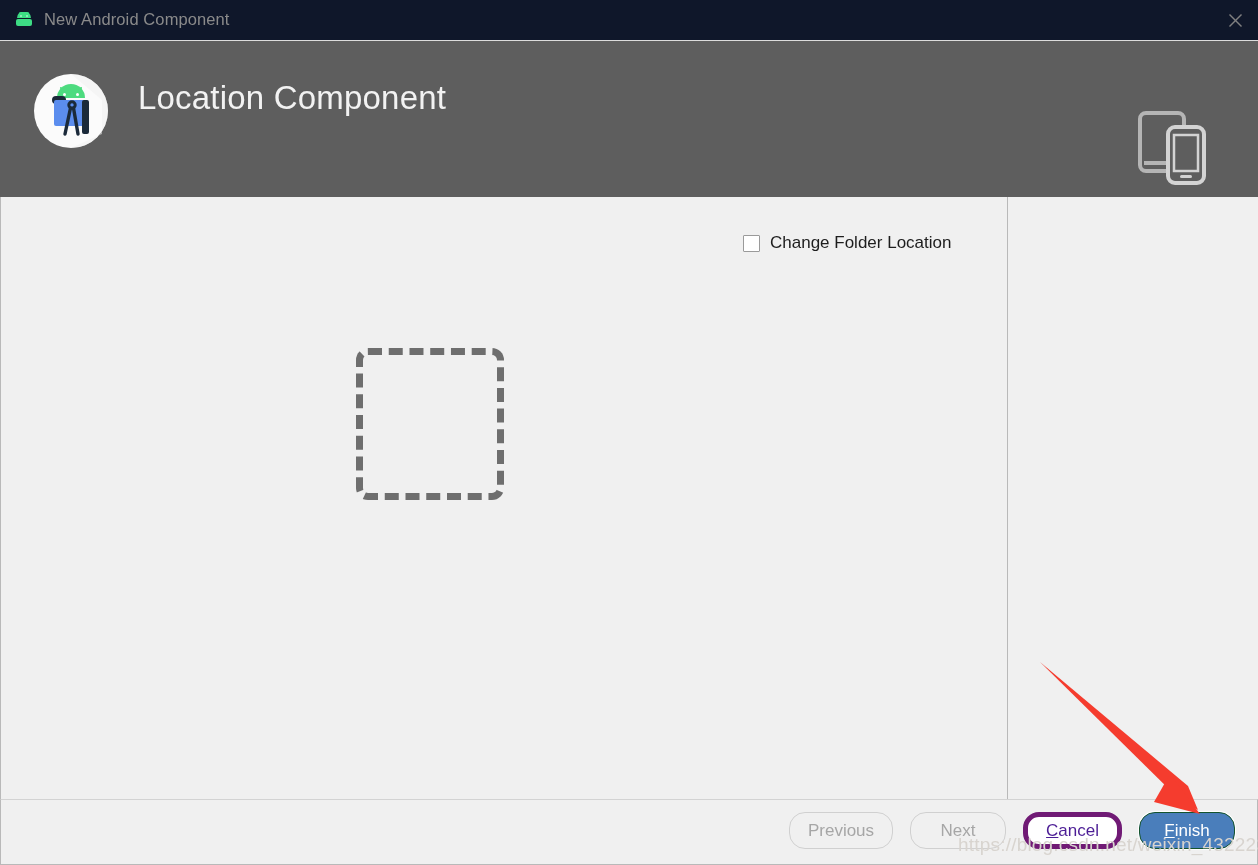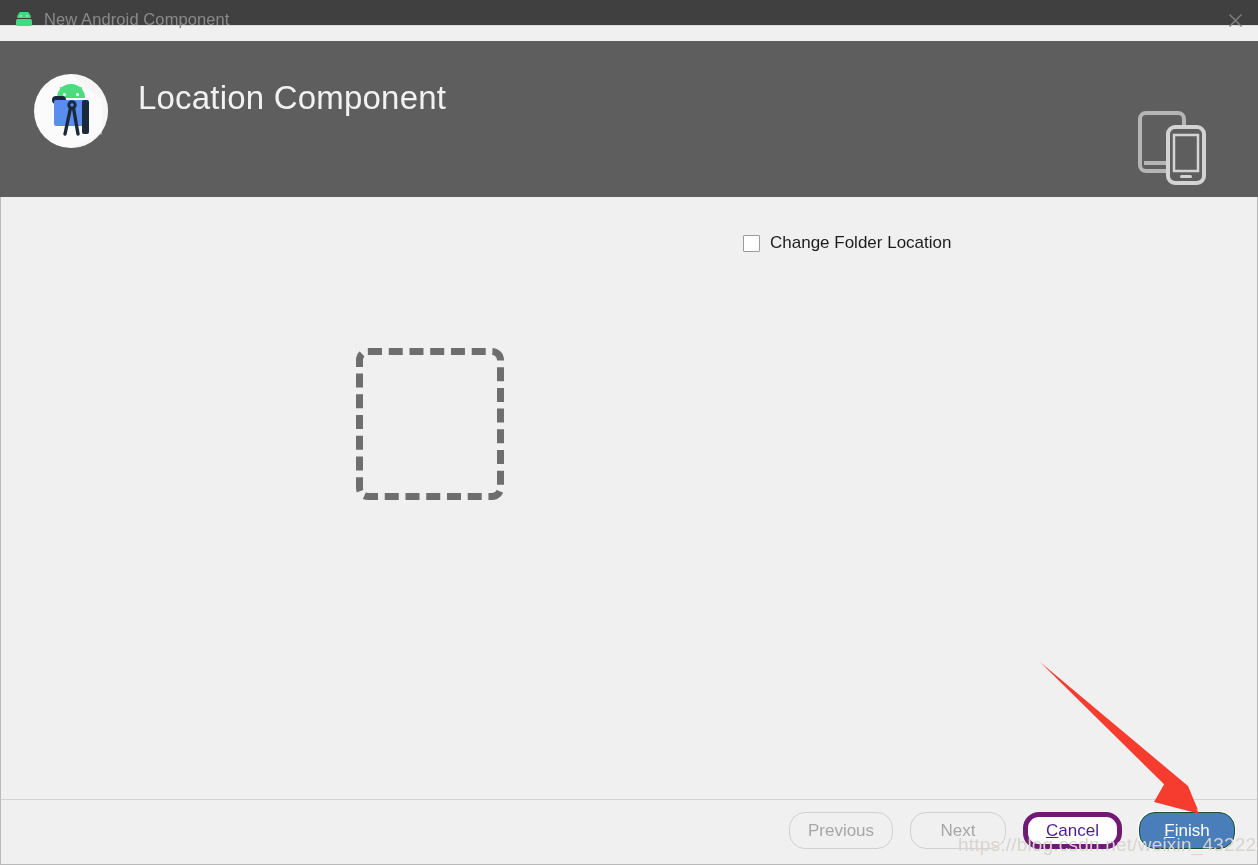--- a/index.html
+++ b/index.html
@@ -21,22 +21,22 @@
     height: 865px;
     background: #f0f0f0;
     box-sizing: border-box;
   }
 
   
   #titlebar {
     position: absolute;
     left: 0; top: 0;
     width: 1258px;
-    height: 26px;
-    background: #404040;
+    height: 41px;
+    background: #0f172a;
     border-bottom: 1px solid #dcdcdc;
     box-sizing: border-box;
   }
   #titlebar-icon {
     position: absolute;
     left: 14px; top: 12px;
     width: 20px; height: 17px;
   }
   #titlebar-title {
     position: absolute;
@@ -82,21 +82,21 @@
   #header-device-icon {
     position: absolute;
     right: 40px; top: 60px;
     width: 92px; height: 92px;
   }
 
   
   #body {
     position: absolute;
     left: 0; top: 197px;
-    width: 1258px;
+    width: 1008px;
     height: 602px;
     background: #f0f0f0;
     border-left: 1px solid #b9b9b9;
     border-right: 1px solid #b9b9b9;
     box-sizing: border-box;
   }
 
   #change-folder-row {
     position: absolute;
     left: 742px; top: 36px;

